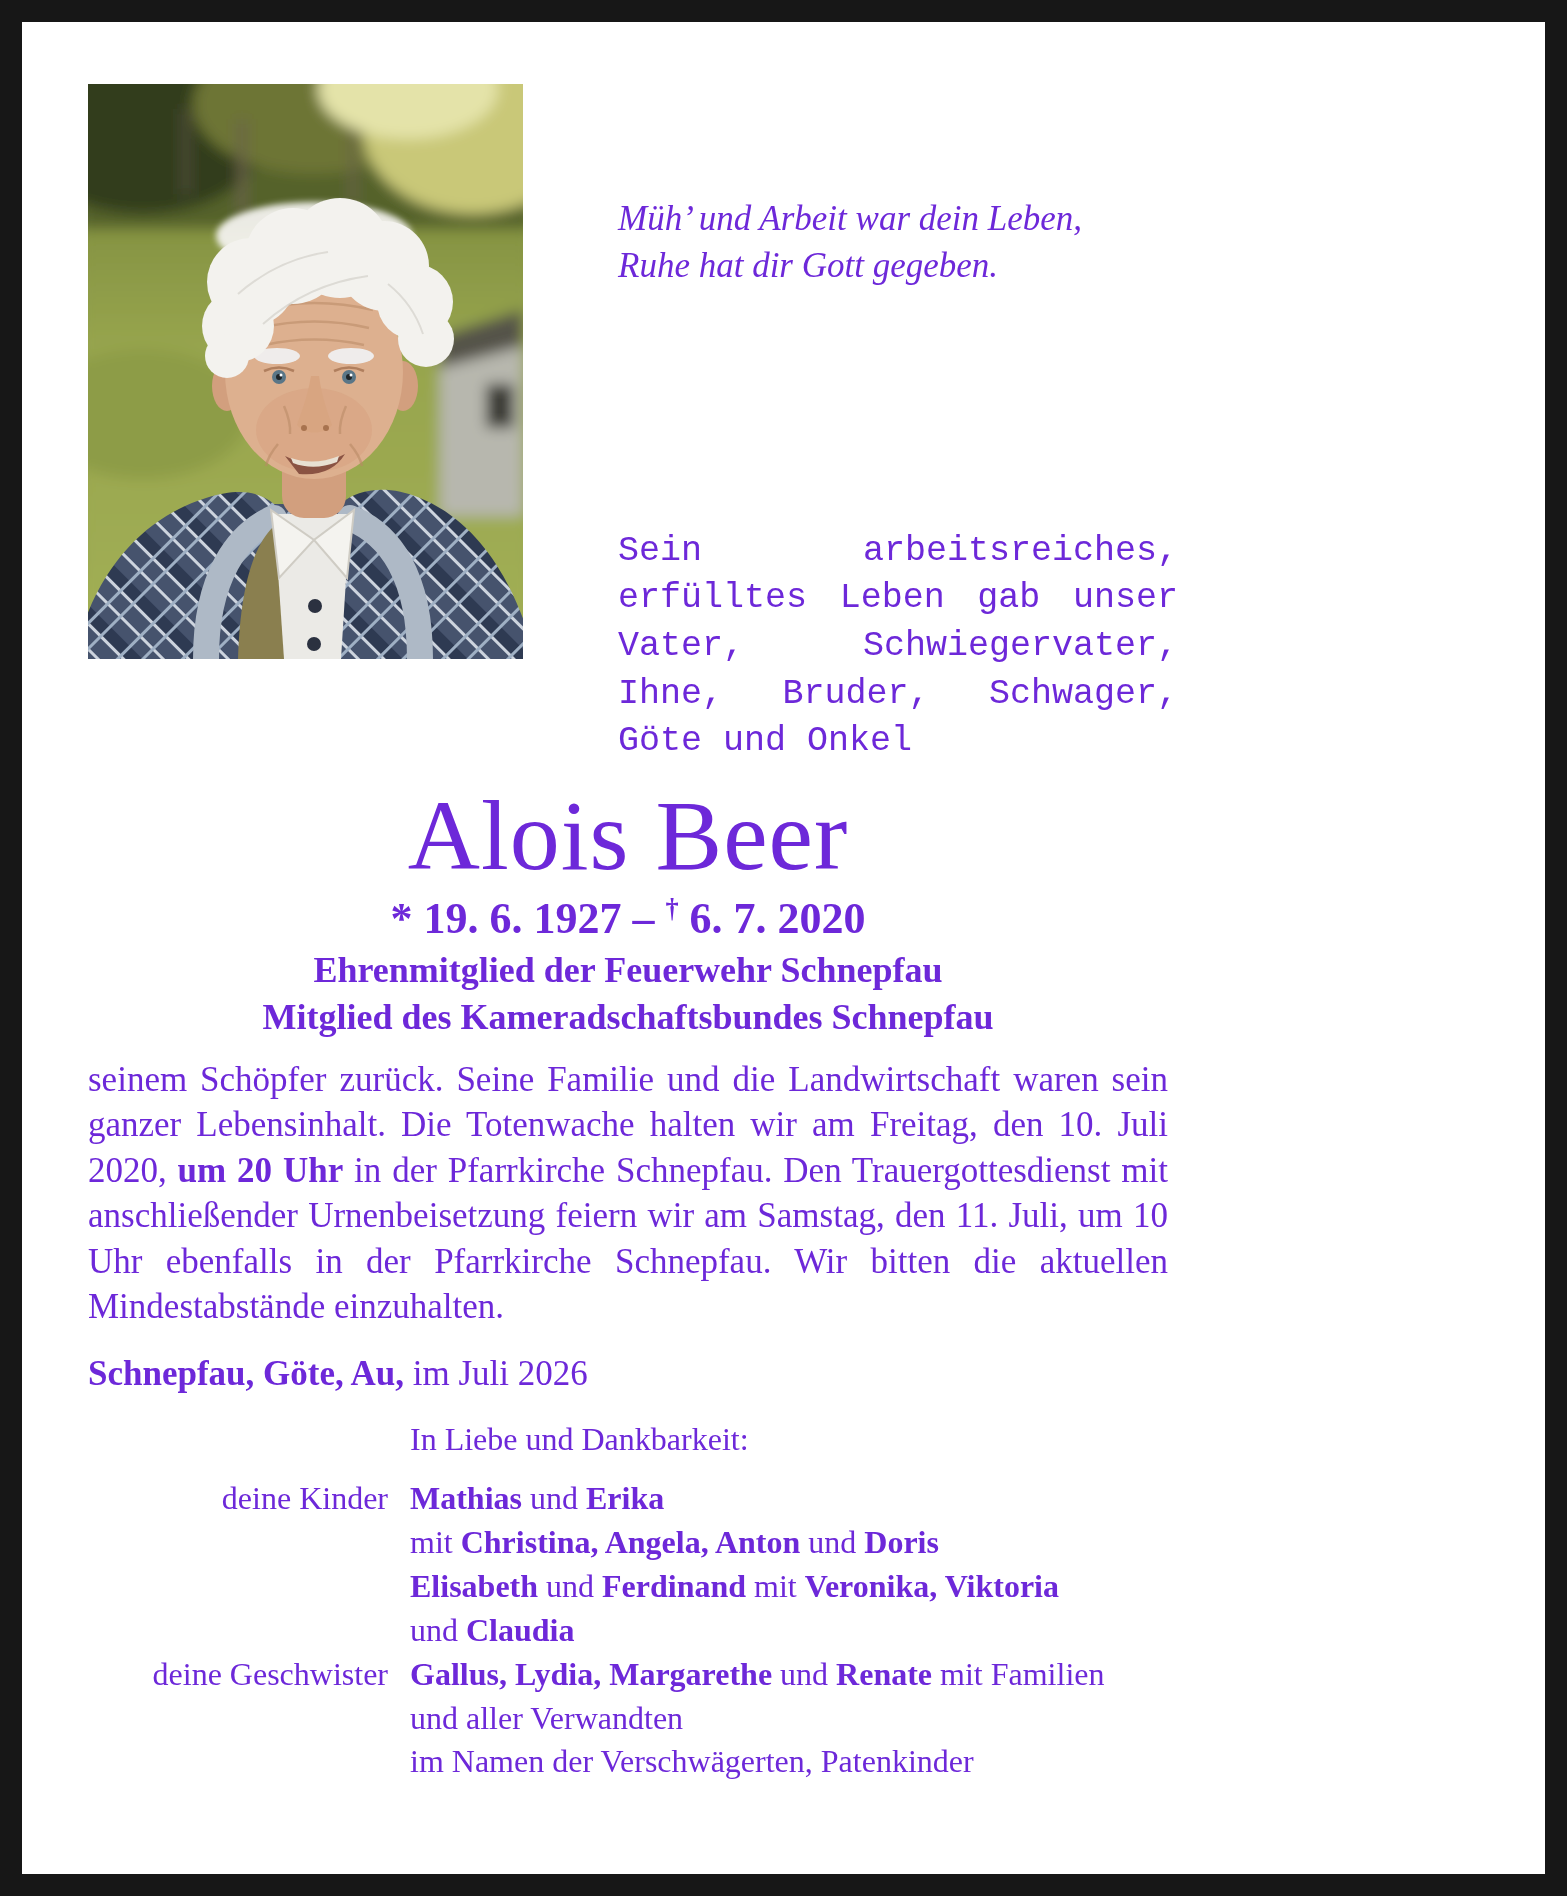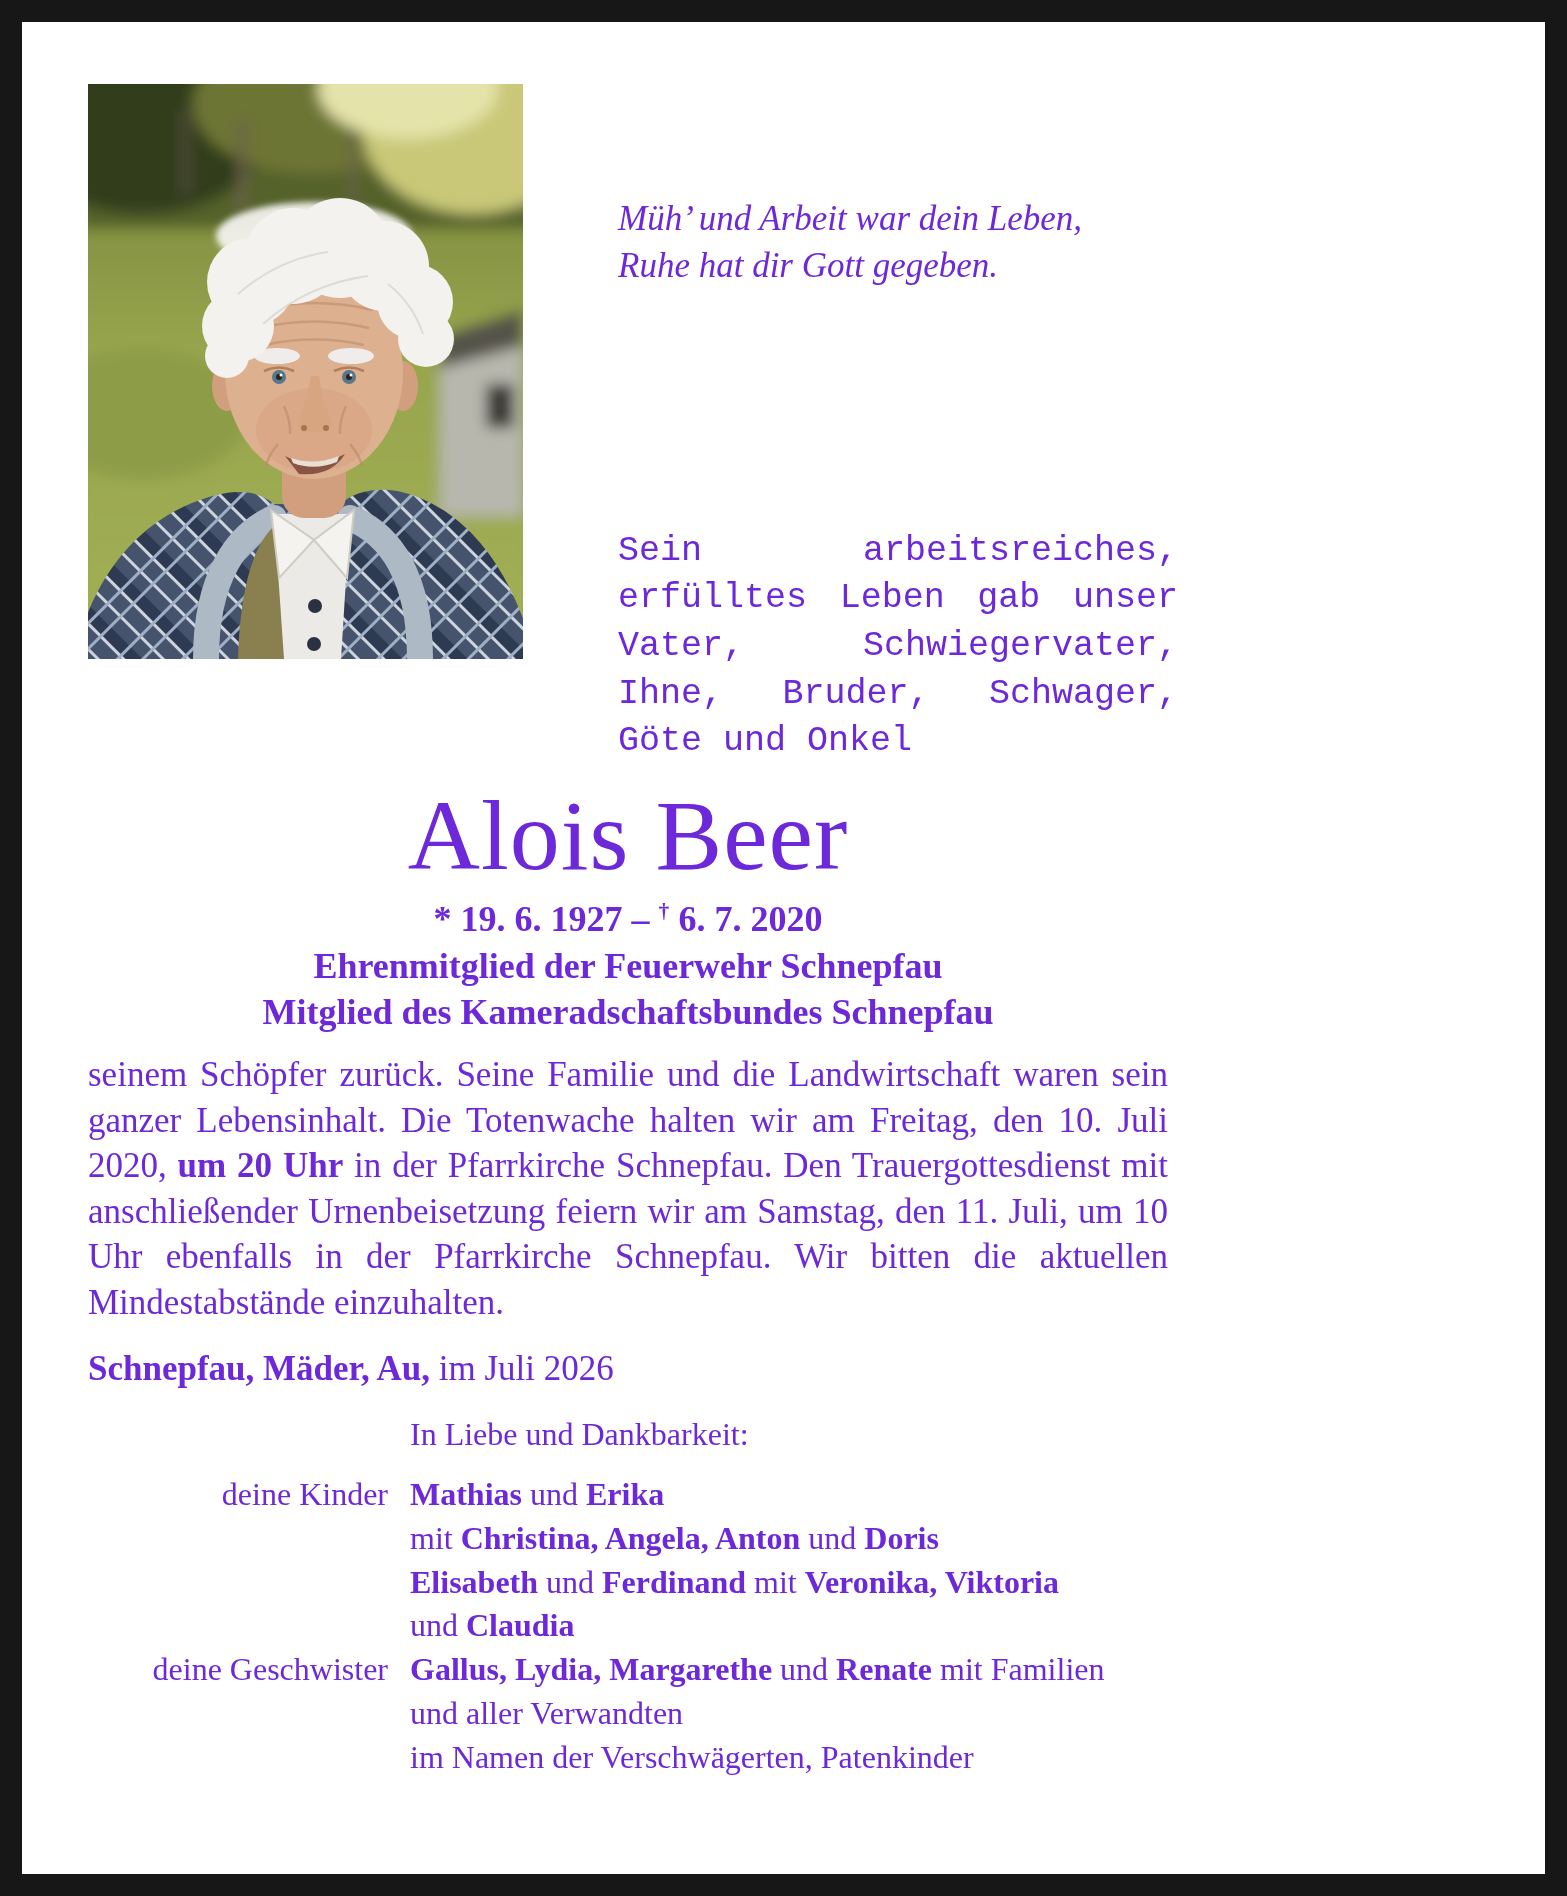--- a/index.html
+++ b/index.html
@@ -11,21 +11,21 @@
     padding:62px 0 0 66px;
   }
   .content{width:1080px;}
   .toprow{display:flex;align-items:flex-start;}
   .photo{width:435px;height:575px;flex:0 0 435px;overflow:hidden;background:#8a9a45;}
   .photo svg{display:block;}
   .rightcol{margin-left:95px;width:560px;}
   .quote{margin-top:112px;font-style:italic;font-size:35px;line-height:1.34;}
   .intro{margin-top:238px;font-size:35px;line-height:1.36;text-align:justify;font-family:Liberation Mono, monospace;}
   .name{font-size:100px;text-align:center;margin-top:16px;line-height:1.08;letter-spacing:1px;}
-  .dates{text-align:center;font-weight:700;font-size:36px;margin-top:6px;line-height:1.3;}
+  .dates{text-align:center;font-weight:700;font-size:44px;line-height:1.3;}
   .dates sup{font-size:60%;}
   .member{text-align:center;font-weight:700;font-size:36px;line-height:1.3;}
   .body-par{margin-top:16px;font-size:35px;line-height:1.3;text-align:justify;}
   .b{font-weight:700;}
   .dateline{margin-top:24px;font-size:35px;}
   .family{display:grid;grid-template-columns:300px 1fr;column-gap:22px;
           font-size:32px;line-height:1.37;margin-top:10px;}
   .fam-label{text-align:right;white-space:nowrap;}
   .closing-cell{margin-top:14px;margin-bottom:16px;}
   .fam-content div{min-height:1.37em;}
@@ -152,21 +152,21 @@
 
     <div class="name">Alois Beer</div>
 
     <div class="dates"><span>* 19. 6. 1927 – </span><sup>†</sup><span> 6. 7. 2020</span></div>
 
     <div class="member">Ehrenmitglied der Feuerwehr Schnepfau</div>
     <div class="member">Mitglied des Kameradschaftsbundes Schnepfau</div>
 
     <div class="body-par"><span>seinem Schöpfer zurück. Seine Familie und die Landwirtschaft waren sein ganzer Lebensinhalt. Die Totenwache halten wir am Freitag, den 10. Juli 2020, </span><span class="b">um 20 Uhr</span><span> in der Pfarrkirche Schnepfau. Den Trauergottesdienst mit anschließender Urnenbeisetzung feiern wir am Samstag, den 11. Juli, um 10 Uhr ebenfalls in der Pfarrkirche Schnepfau. Wir bitten die aktuellen Mindestabstände einzuhalten.</span></div>
 
-    <div class="dateline"><span class="b">Schnepfau, Mäder, Au,</span><span> im Juli 2026</span></div>
+    <div class="dateline"><span class="b">Schnepfau, Göte, Au,</span><span> im Juli 2026</span></div>
 
     <div class="family">
 
       <div class="fam-label closing-cell"></div>
       <div class="closing-cell">In Liebe und Dankbarkeit:</div>
 
       <div class="fam-label">deine Kinder</div>
       <div class="fam-content">
         <div><span class="b">Mathias</span><span> und </span><span class="b">Erika</span></div>
         <div><span>mit </span><span class="b">Christina, Angela, Anton</span><span> und </span><span class="b">Doris</span></div>

